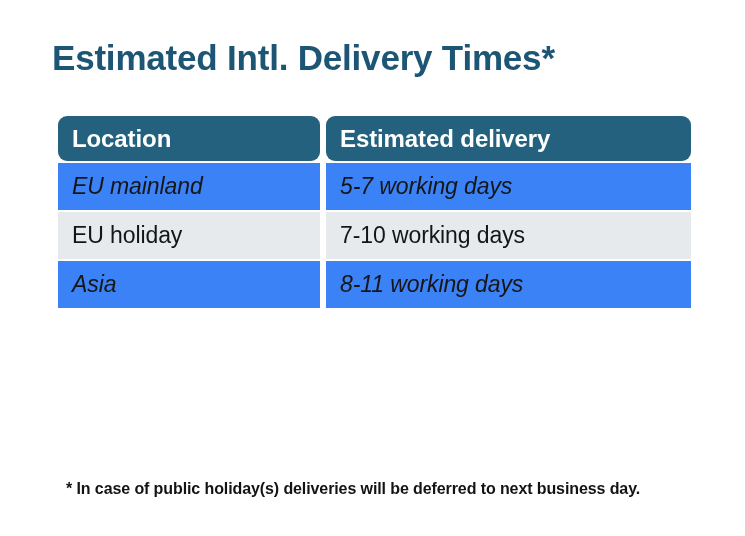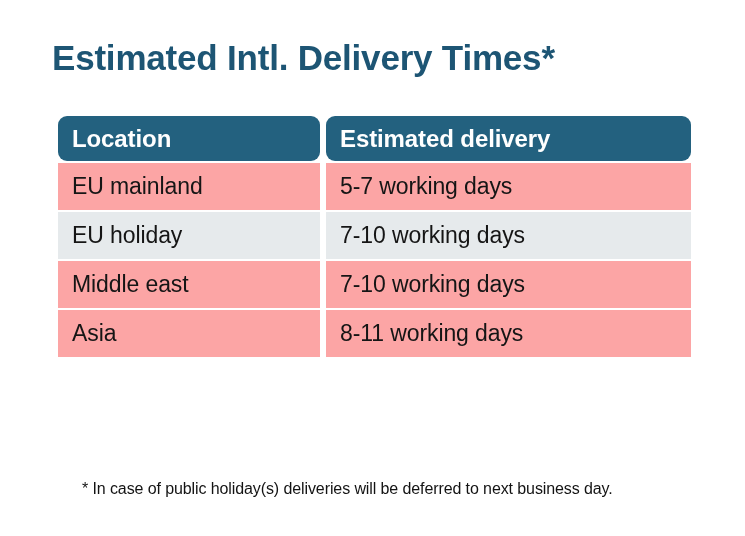--- a/index.html
+++ b/index.html
@@ -70,33 +70,32 @@
     font-size: 23px;
     font-weight: 400;
     color: #151515;
     height: 47px;
     padding: 0 0 0 14px;
     vertical-align: middle;
     white-space: nowrap;
     letter-spacing: -0.1px;
   }
 
-  .delivery-table tbody tr.row-odd td  { background: #fca5a5; }
+  .delivery-table tbody tr.row-odd td  { background: #3b82f6; font-style: italic; }
   .delivery-table tbody tr.row-even td { background: #e6eaec; }
 
   .table-footnote {
     position: absolute;
     left: 66px;
     top: 480px;
     font-size: 16px;
-    font-weight: 400;
+    font-weight: 700;
     color: #131313;
     white-space: nowrap;
     letter-spacing: -0.1px;
-    margin-left: 16px;
   }
 </style>
 </head>
 <body>
 
 <div class="page">
 
   <div class="page-title">Estimated Intl. Delivery Times*</div>
 
   <table class="delivery-table">
@@ -113,24 +112,20 @@
     <tbody>
       <tr class="row-odd">
         <td>EU mainland</td>
         <td>5-7 working days</td>
       </tr>
       <tr class="row-even">
         <td>EU holiday</td>
         <td>7-10 working days</td>
       </tr>
       <tr class="row-odd">
-        <td>Middle east</td>
-        <td>7-10 working days</td>
-      </tr>
-      <tr class="row-odd">
         <td>Asia</td>
         <td>8-11 working days</td>
       </tr>
     </tbody>
   </table>
 
   <div class="table-footnote">* In case of public holiday(s) deliveries will be deferred to next business day.</div>
 
 </div>
 

